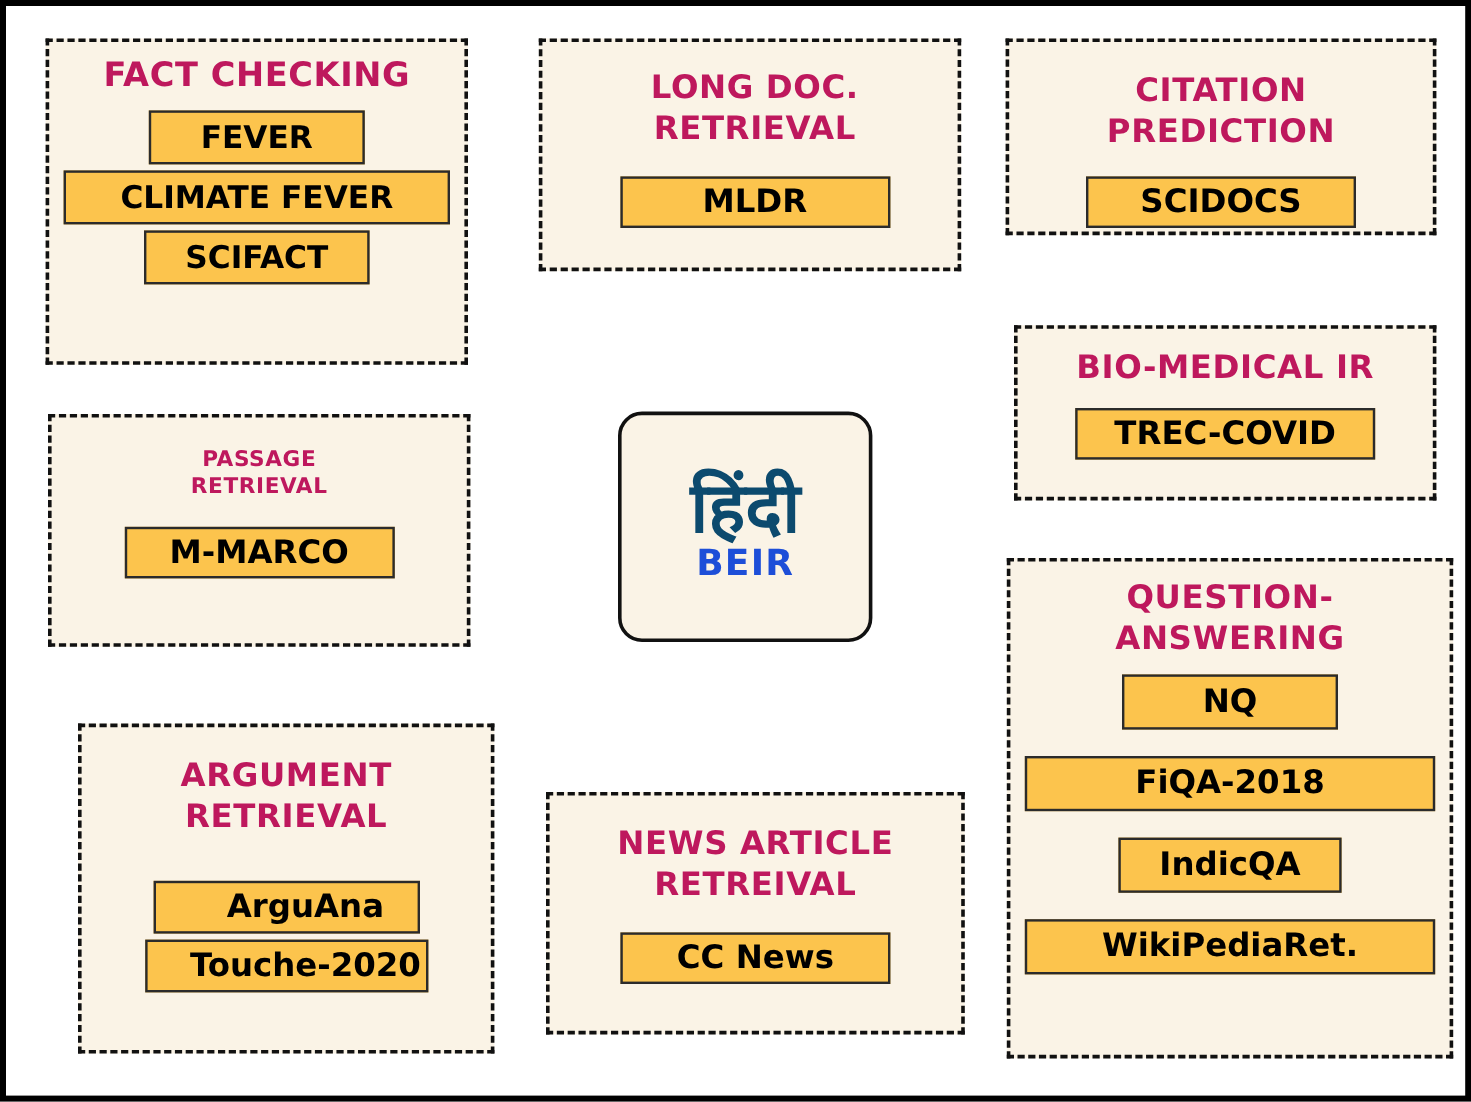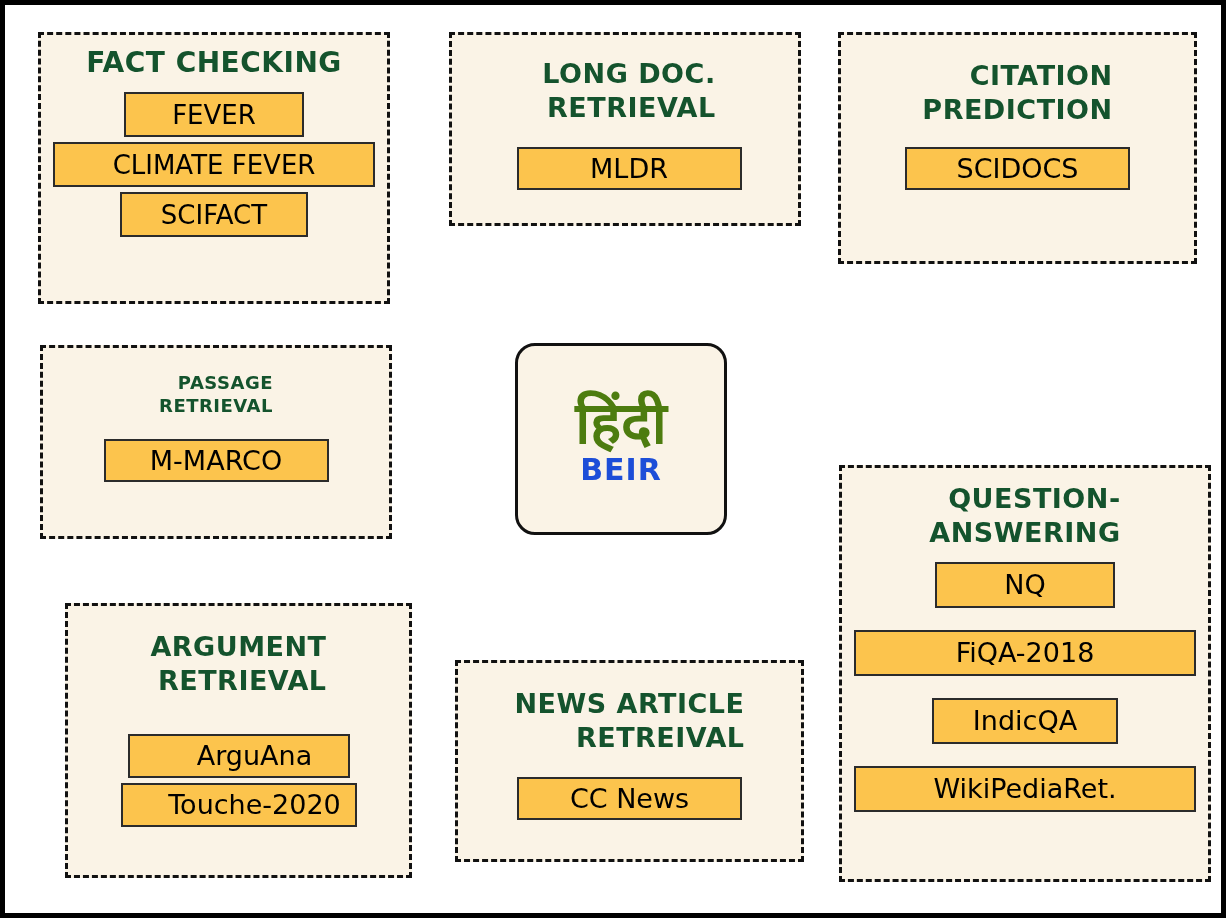--- a/index.html
+++ b/index.html
@@ -29,51 +29,51 @@
     background: #FAF3E6;
     border: 3px dashed #111111;
     display: flex;
     flex-direction: column;
     align-items: center;
     justify-content: flex-start;
     padding: 10px 12px 14px 12px;
   }
   .cat-title {
     font-weight: bold;
-    color: #14532d;
-    text-align: right;
+    color: #be185d;
+    text-align: center;
     letter-spacing: 0.5px;
     line-height: 1.25;
     white-space: pre-line;
   }
   .pill-stack {
     width: 100%;
     display: flex;
     flex-direction: column;
     align-items: center;
     gap: 5px;
   }
   .pill {
     box-sizing: border-box;
     background: #FCC44D;
     border: 2px solid #2b2b2b;
     color: #000000;
-    font-weight: normal;
+    font-weight: bold;
     text-align: center;
     line-height: 1.0;
     display: flex;
     align-items: center;
     justify-content: center;
     white-space: nowrap;
   }
 
   
   #box-fact-checking   { left: 33px;  top: 27px;  width: 352px; height: 272px; }
   #box-long-doc        { left: 444px; top: 27px;  width: 352px; height: 194px; padding-left: 20px; }
-  #box-citation        { left: 833px; top: 27px;  width: 359px; height: 232px; }
+  #box-citation        { left: 833px; top: 27px;  width: 359px; height: 164px; }
   #box-bio-medical     { left: 840px; top: 266px; width: 352px; height: 146px; }
   #box-passage         { left: 35px;  top: 340px; width: 352px; height: 194px; }
   #box-qa              { left: 834px; top: 460px; width: 372px; height: 417px; }
   #box-argument        { left: 60px;  top: 598px; width: 347px; height: 275px; }
   #box-news            { left: 450px; top: 655px; width: 349px; height: 202px; }
 
   
   #box-fact-checking .cat-title { font-size: 28px; margin-bottom: 12px; }
   #box-long-doc      .cat-title { font-size: 27px; margin-bottom: 22px; margin-top: 12px; }
   #box-citation      .cat-title { font-size: 27px; margin-bottom: 20px; margin-top: 14px; }
@@ -121,21 +121,21 @@
     border-radius: 20px;
     display: flex;
     flex-direction: column;
     align-items: center;
     justify-content: center;
   }
   #logo-devanagari {
     font-family: "DejaVu Sans", sans-serif;
     font-size: 58px;
     font-weight: bold;
-    color: #4d7c0f;
+    color: #0c4a6e;
     line-height: 1.05;
     margin-bottom: 2px;
   }
   #logo-beir {
     font-size: 30px;
     font-weight: bold;
     color: #1d4ed8;
     letter-spacing: 1px;
     line-height: 1;
   }
@@ -163,20 +163,26 @@
   </div>
 
   <div class="cat-box" id="box-citation">
     <div class="cat-title">CITATION
 PREDICTION</div>
     <div class="pill-stack">
       <div class="pill">SCIDOCS</div>
     </div>
   </div>
 
+  <div class="cat-box" id="box-bio-medical">
+    <div class="cat-title">BIO-MEDICAL IR</div>
+    <div class="pill-stack">
+      <div class="pill">TREC-COVID</div>
+    </div>
+  </div>
 
   <div class="cat-box" id="box-passage">
     <div class="cat-title">PASSAGE
 RETRIEVAL</div>
     <div class="pill-stack">
       <div class="pill">M-MARCO</div>
     </div>
   </div>
 
   <div class="cat-box" id="box-qa">

